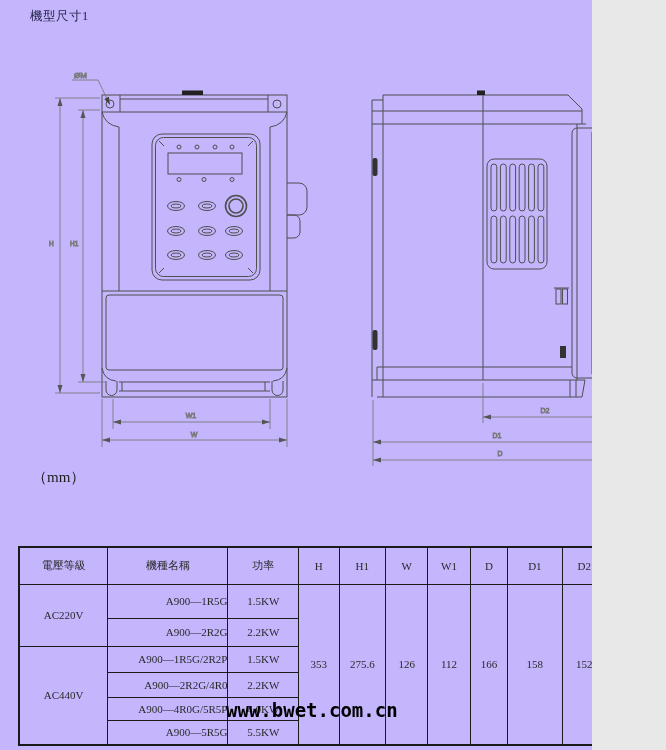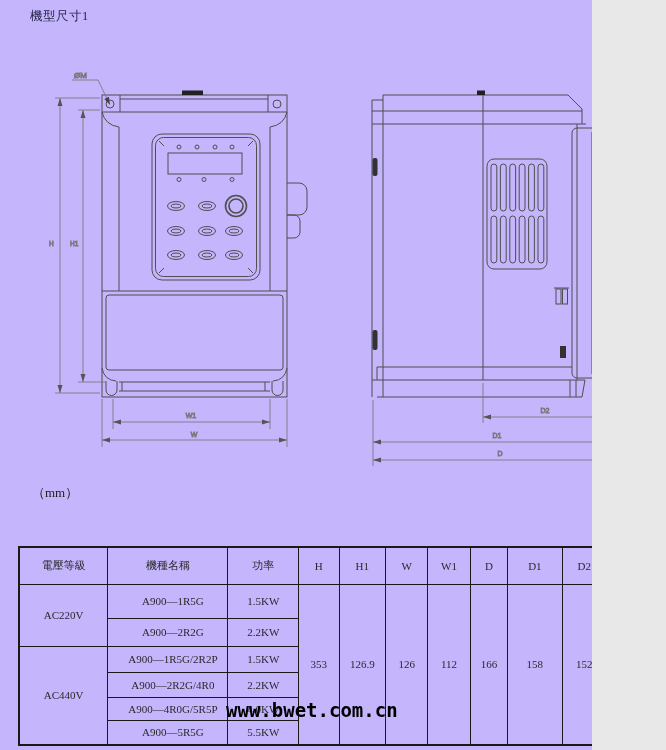--- a/index.html
+++ b/index.html
@@ -6,32 +6,32 @@
   body{background:#e8e8e8;}
   #page{
     position:relative;width:592px;height:750px;background:#c4b5fd;overflow:hidden;
     font-family:"Liberation Serif","DejaVu Serif",serif;color:#222;
   }
   #doc-title{
     position:absolute;left:30px;top:8px;font-size:12.5px;color:#26264a;letter-spacing:.5px;
   }
   #drawings{position:absolute;left:0;top:0;}
   #unit-label{
-    position:absolute;left:32px;top:484px;font-size:13px;color:#1d1d1d;
+    position:absolute;left:32px;top:468px;font-size:15px;color:#1d1d1d;
   }
   table#dim-table{
     position:absolute;left:18px;top:546px;width:630px;
     border-collapse:collapse;table-layout:fixed;
     font-size:11px;color:#2a2a2a;border:2px solid #1a1a1a;
   }
   #dim-table td,#dim-table th{
     border:1px solid #1a1a1a;font-weight:normal;text-align:center;
     padding:0;overflow:hidden;white-space:nowrap;
   }
-  #dim-table td.model{ text-align:center;padding-left:10px; }
+  #dim-table td.model{ text-align:right;padding-left:10px; }
   tr.hrow{height:37px;} tr.r1{height:34px;} tr.r2{height:28px;}
   tr.r3{height:26px;} tr.r4{height:25px;} tr.r5{height:23px;} tr.r6{height:25px;}
   .dim-label{font-family:"Liberation Sans","DejaVu Sans",sans-serif;fill:#8892a8;}
   #watermark{
     position:absolute;left:226px;top:699px;z-index:5;
     font-family:"DejaVu Sans Mono","Liberation Mono",monospace;
     font-weight:bold;font-size:19px;color:#000;letter-spacing:0px;
   }
 </style>
 </head>
@@ -261,21 +261,21 @@
       <th>D</th>
       <th>D1</th>
       <th>D2</th>
       <th>M</th>
     </tr>
     <tr class="r1">
       <td rowspan="2">AC220V</td>
       <td class="model">A900—1R5G</td>
       <td>1.5KW</td>
       <td rowspan="6">353</td>
-      <td rowspan="6">126.9</td>
+      <td rowspan="6">275.6</td>
       <td rowspan="6">126</td>
       <td rowspan="6">112</td>
       <td rowspan="6">166</td>
       <td rowspan="6">158</td>
       <td rowspan="6">152</td>
       <td rowspan="6">4</td>
     </tr>
     <tr class="r2">
       <td class="model">A900—2R2G</td>
       <td>2.2KW</td>

